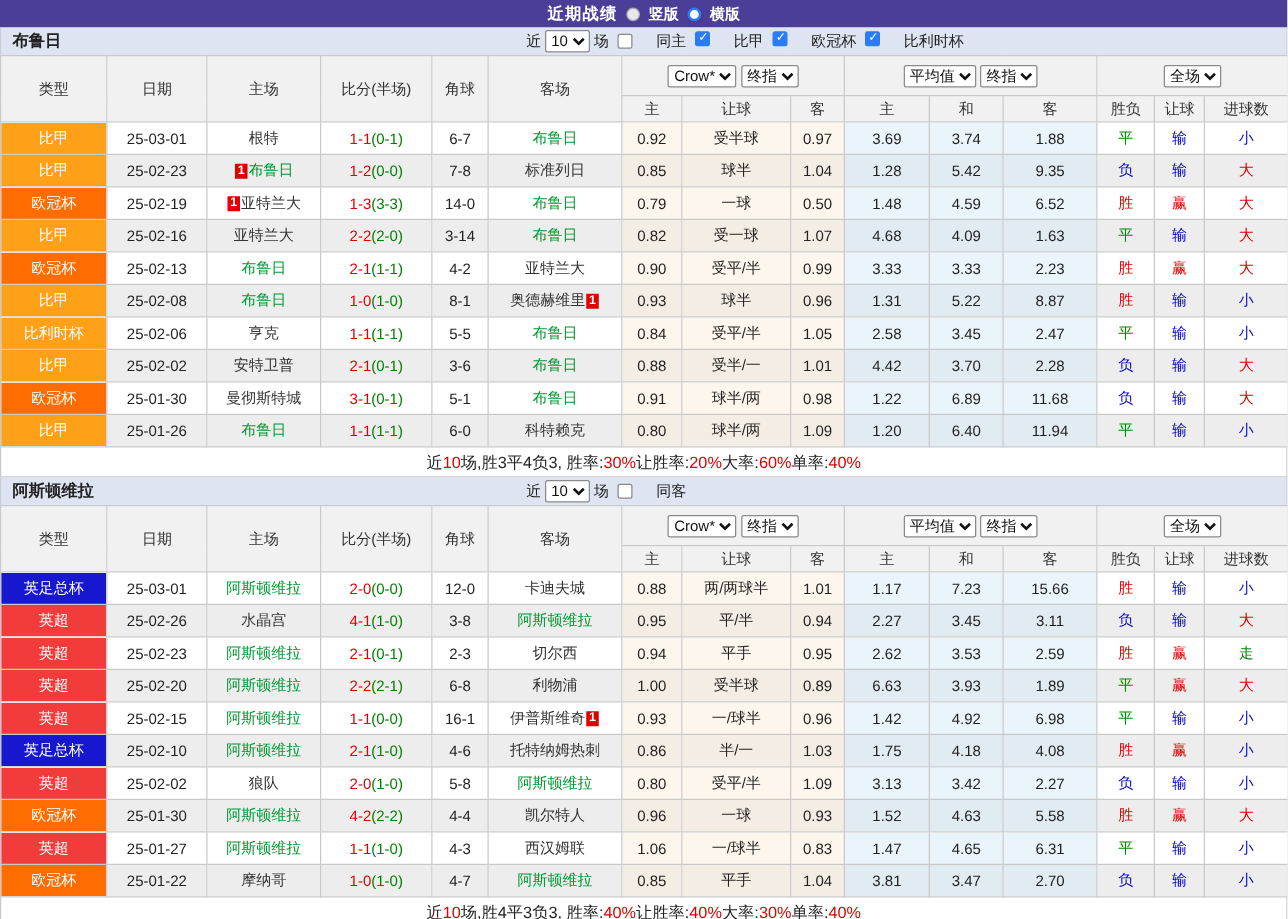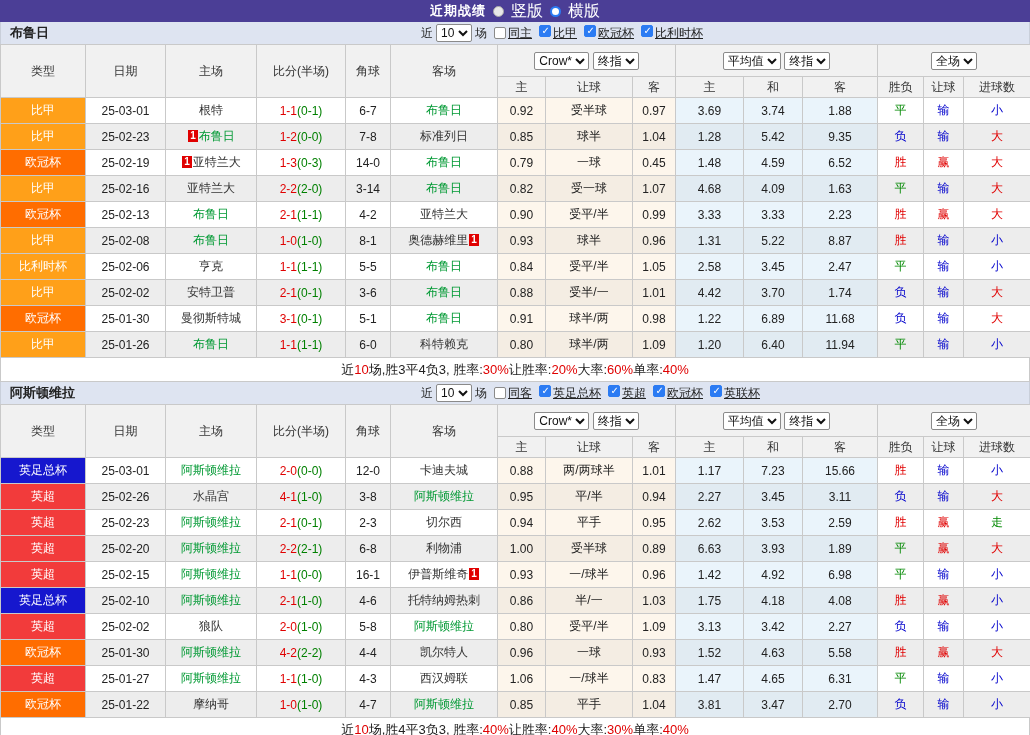--- a/index.html
+++ b/index.html
@@ -3,31 +3,31 @@
 <meta charset="utf-8">
 <style>
   html,body{margin:0;padding:0;}
   body{width:1030px;font-family:"Liberation Sans","DejaVu Sans",sans-serif;font-size:12px;color:#222;background:#fff;}
   
   .titlebar{height:22px;background:#4B3E96;color:#fff;display:flex;align-items:center;justify-content:center;gap:7px;}
   .titlebar .ttl{font-weight:bold;font-size:13px;letter-spacing:1px;}
   .radio{width:11px;height:11px;border-radius:50%;display:inline-block;box-sizing:border-box;}
   .radio.sel{background:#E8E8E8;border:1px solid #AAA;}
   .radio.unsel{background:#fff;border:2px solid #2B7BF3;}
-  .rlabel{font-size:16px;}
+  .rlabel{font-size:12px;font-weight:bold;}
   
   .filter-bar{height:22px;background:#DEE4F1;display:flex;align-items:center;position:relative;border-left:1px solid #C9CFDA;border-right:1px solid #C9CFDA;}
   .team-name{font-weight:bold;font-size:13px;padding-left:9px;}
   .controls{position:absolute;left:420px;top:0;height:100%;display:flex;align-items:center;white-space:nowrap;}
   .controls select{margin:0 3px;}
   select{font-size:12px;height:18px;border:1px solid #8a8a8a;border-radius:2px;background:#fff;color:#111;}
   .cb{width:12px;height:12px;display:inline-block;border:1px solid #8a8a8a;background:#fff;border-radius:2px;position:relative;margin:0 1px 0 7px;box-sizing:border-box;}
   .cb.on{background:#2B7BF3;border-color:#2B7BF3;}
   .cb.on::after{content:"✓";position:absolute;color:#fff;font-size:10px;font-weight:bold;left:1.5px;top:-0.5px;}
-  .cb-label{margin-left:1px;text-decoration:underline;}
+  .cb-label{margin-left:18px;}
   
   table{border-collapse:collapse;table-layout:fixed;width:1030px;}
   th,td{border:1px solid #C9C9C9;text-align:center;overflow:hidden;white-space:nowrap;padding:0;}
   thead th{background:#F1F1F1;font-weight:normal;color:#333;}
   tr.hrow1 th{height:31px;}
   tr.hrow2 th{height:20px;}
   tbody td{height:25px;font-size:12px;}
   tbody tr:nth-child(odd) td{background:#fff;}
   tbody tr:nth-child(even) td{background:#EDEDED;}
   tbody tr:nth-child(odd) td.crow{background:#FDF6EC;}
@@ -155,26 +155,26 @@
           <td class="avg">5.42</td>
           <td class="avg">9.35</td>
           <td class="c-res r-blue">负</td>
           <td class="c-res r-blue">输</td>
           <td class="c-res r-red">大</td>
         </tr>
         <tr>
           <td class="c-type lg-dorange">欧冠杯</td>
           <td class="c-date">25-02-19</td>
           <td class="c-team"><span class="card">1</span><span class="tn">亚特兰大</span></td>
-          <td class="c-score"><span class="ft">1-3</span><span class="ht">(0-3)</span></td>
+          <td class="c-score"><span class="ft">1-3</span><span class="ht">(3-3)</span></td>
           <td class="c-corner">14-0</td>
           <td class="c-team self"><span class="tn">布鲁日</span></td>
           <td class="crow">0.79</td>
           <td class="crow">一球</td>
-          <td class="crow">0.45</td>
+          <td class="crow">0.50</td>
           <td class="avg">1.48</td>
           <td class="avg">4.59</td>
           <td class="avg">6.52</td>
           <td class="c-res r-red">胜</td>
           <td class="c-res r-red">赢</td>
           <td class="c-res r-red">大</td>
         </tr>
         <tr>
           <td class="c-type lg-orange">比甲</td>
           <td class="c-date">25-02-16</td>
@@ -248,21 +248,21 @@
           <td class="c-date">25-02-02</td>
           <td class="c-team"><span class="tn">安特卫普</span></td>
           <td class="c-score"><span class="ft">2-1</span><span class="ht">(0-1)</span></td>
           <td class="c-corner">3-6</td>
           <td class="c-team self"><span class="tn">布鲁日</span></td>
           <td class="crow">0.88</td>
           <td class="crow">受半/一</td>
           <td class="crow">1.01</td>
           <td class="avg">4.42</td>
           <td class="avg">3.70</td>
-          <td class="avg">1.74</td>
+          <td class="avg">2.28</td>
           <td class="c-res r-blue">负</td>
           <td class="c-res r-blue">输</td>
           <td class="c-res r-red">大</td>
         </tr>
         <tr>
           <td class="c-type lg-dorange">欧冠杯</td>
           <td class="c-date">25-01-30</td>
           <td class="c-team"><span class="tn">曼彻斯特城</span></td>
           <td class="c-score"><span class="ft">3-1</span><span class="ht">(0-1)</span></td>
           <td class="c-corner">5-1</td>
@@ -312,21 +312,20 @@
 
 <div class="section">
   <div class="filter-bar">
     <span class="team-name">阿斯顿维拉</span>
     <span class="controls">
       <span>近</span>
       <select><option>10</option></select>
       <span>场</span>
       <span class="cb"></span>
       <span class="cb-label">同客</span>
-      <span class="league-filters"><span class="cb on"></span><span class="cb-label">英足总杯</span><span class="cb on"></span><span class="cb-label">英超</span><span class="cb on"></span><span class="cb-label">欧冠杯</span><span class="cb on"></span><span class="cb-label">英联杯</span></span>
     </span>
   </div>
   <table>
     <colgroup>
       <col style="width:85px">
         <col style="width:80px">
         <col style="width:91px">
         <col style="width:89px">
         <col style="width:45px">
         <col style="width:107px">

